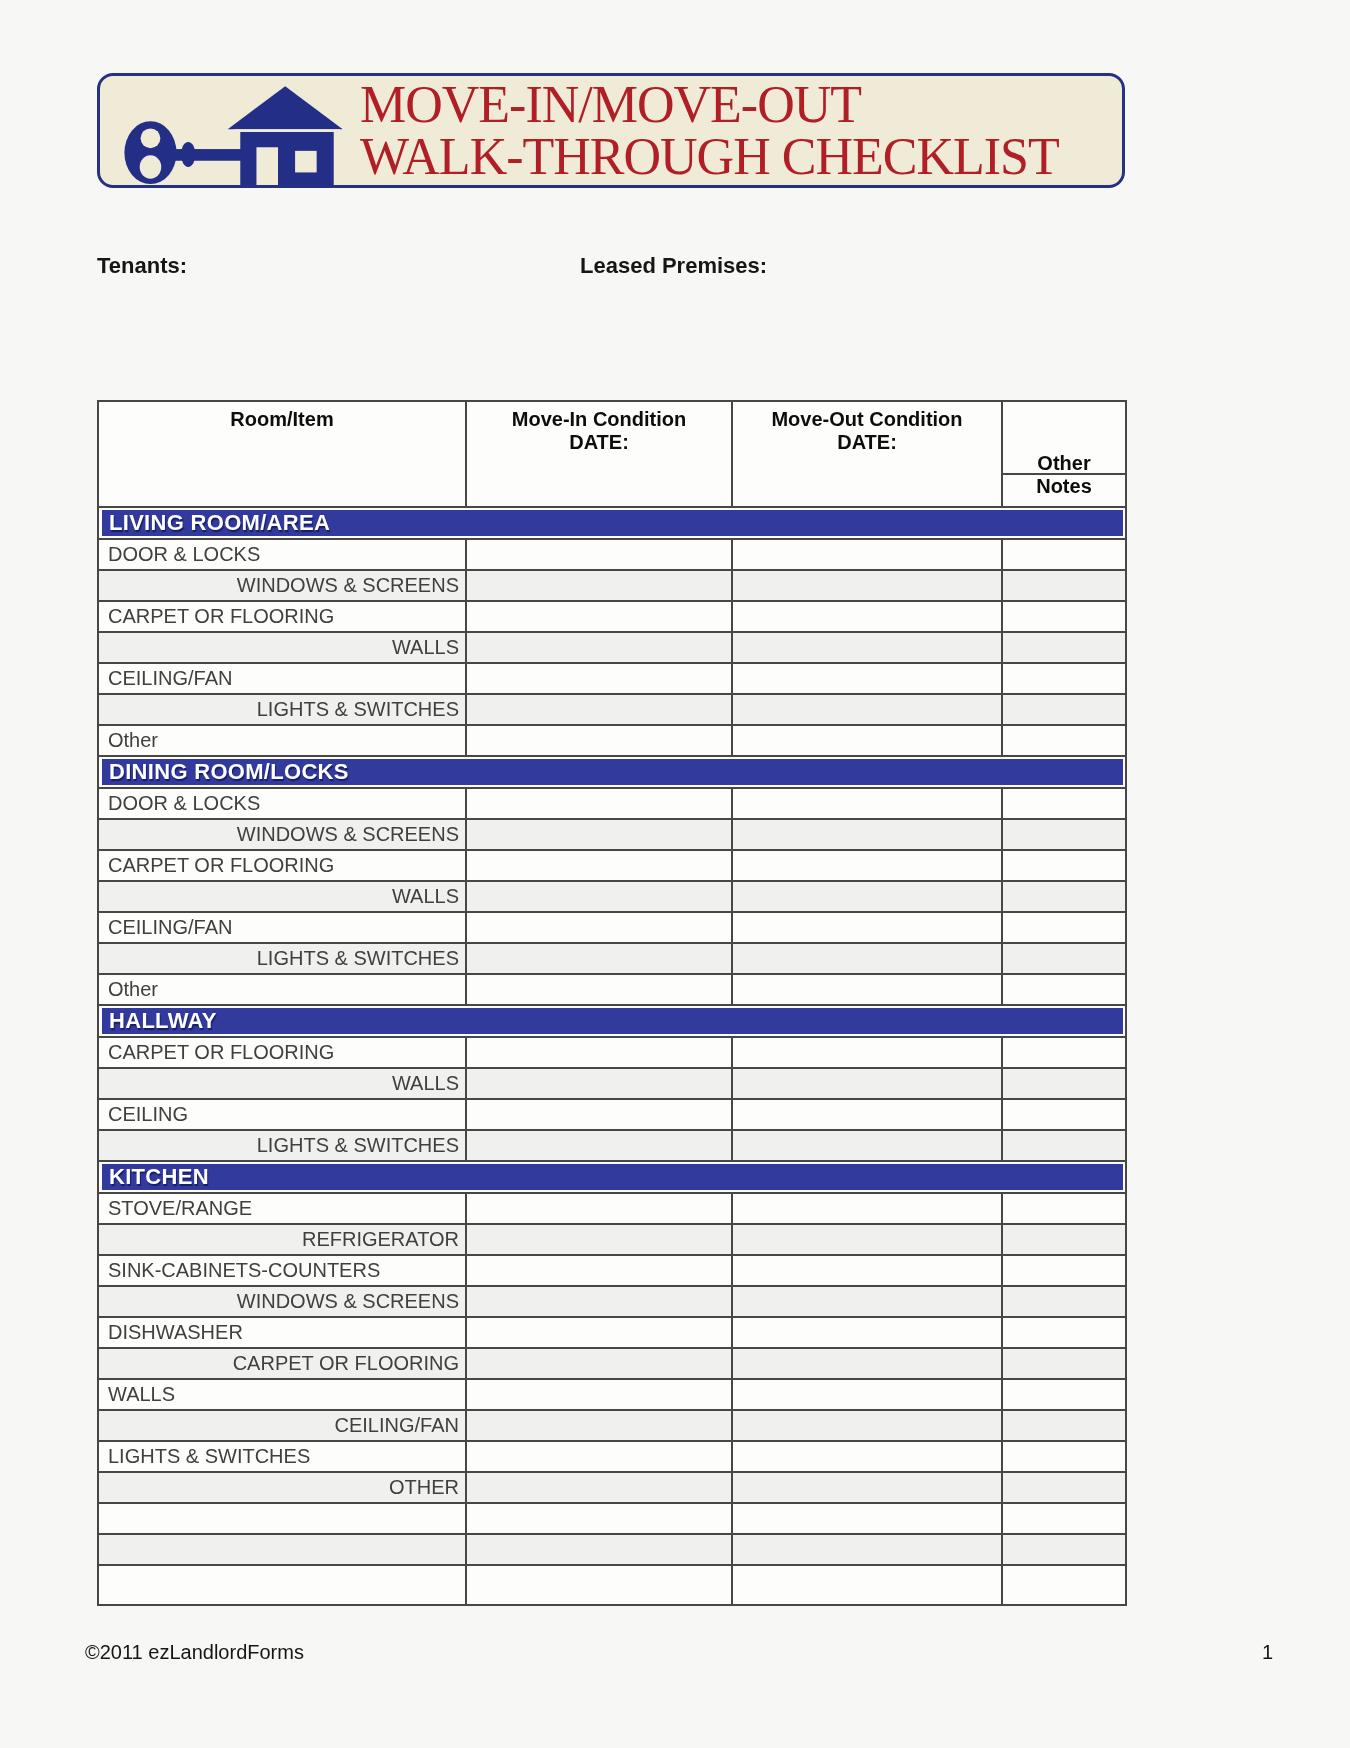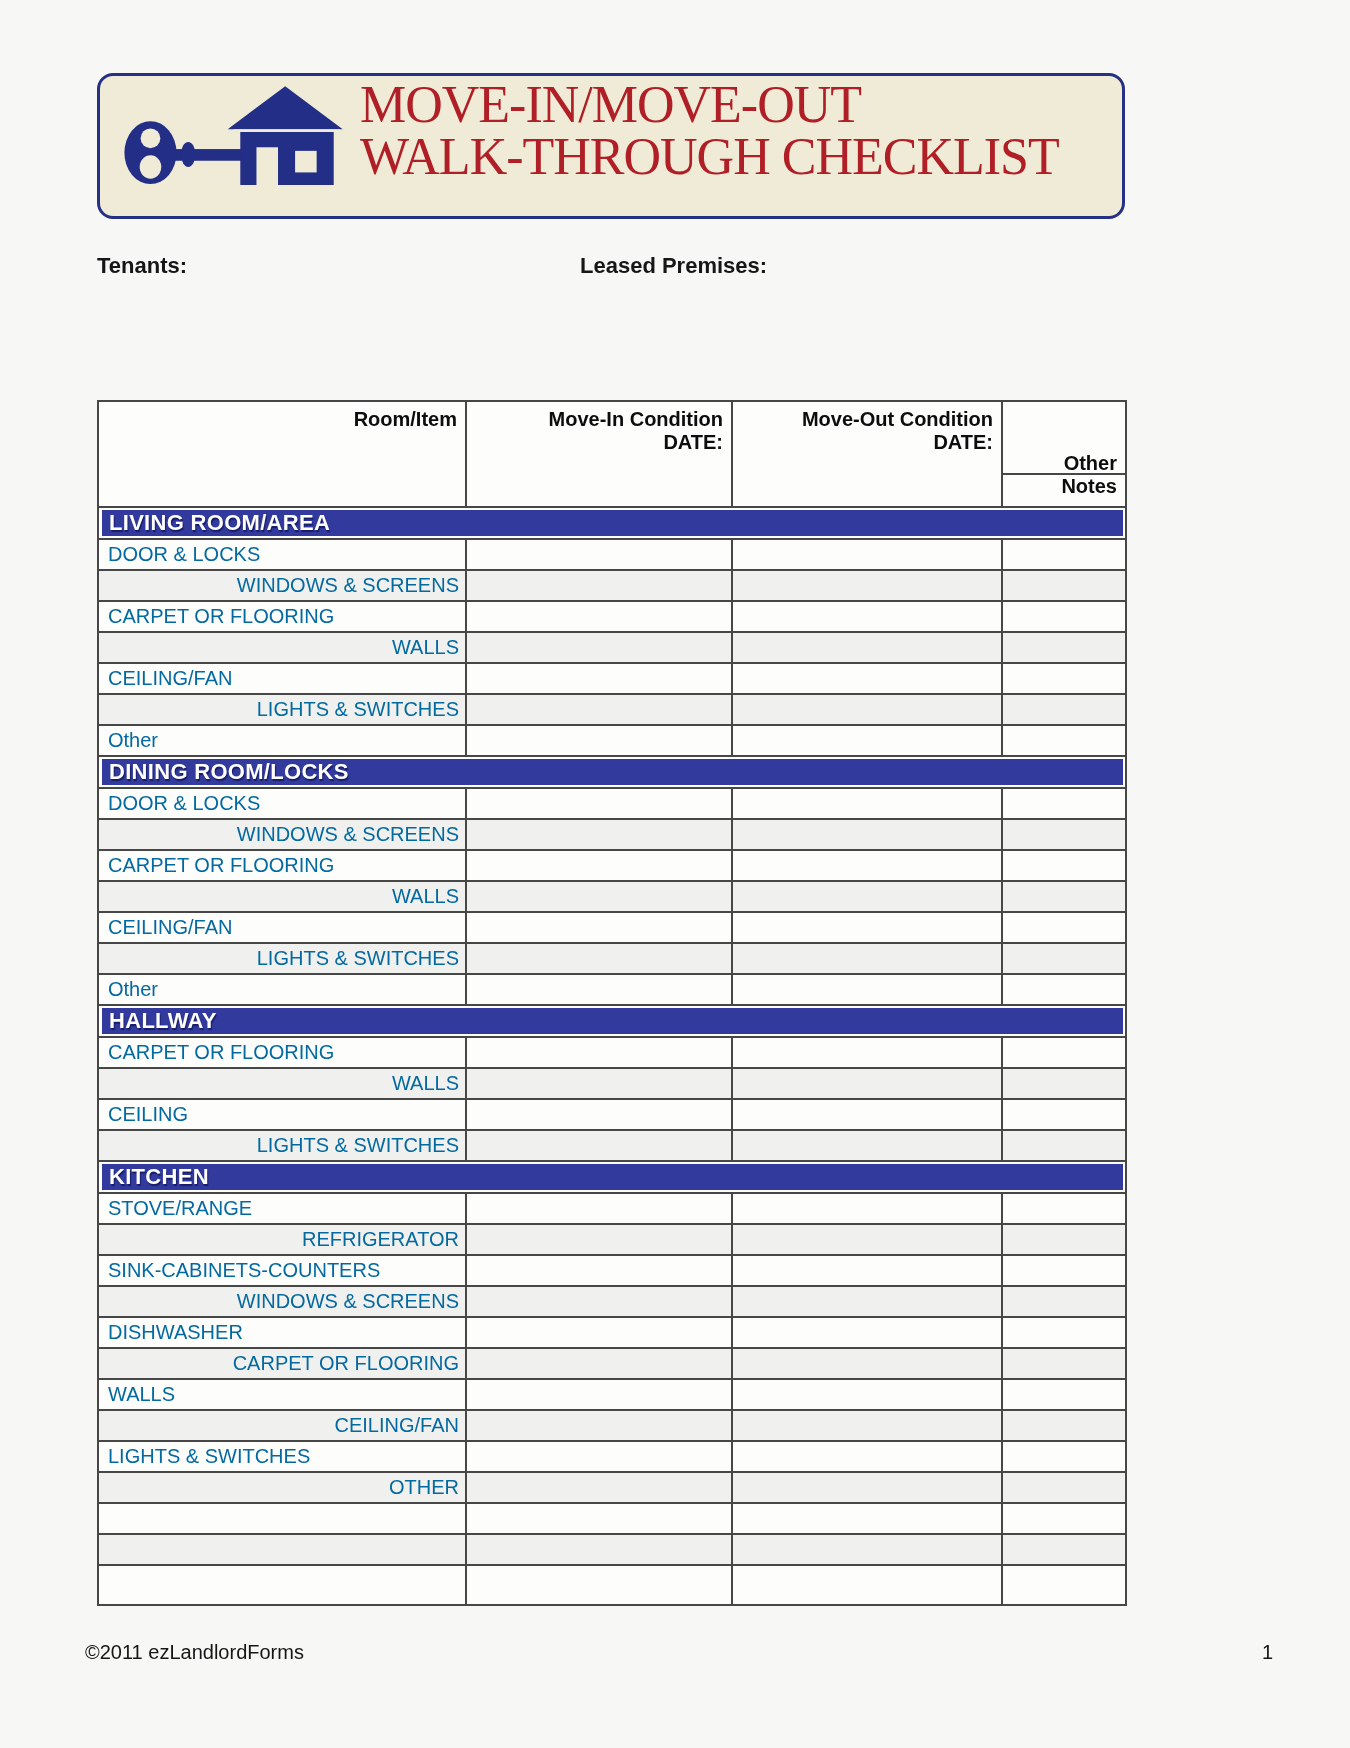--- a/index.html
+++ b/index.html
@@ -4,21 +4,21 @@
 <style>
   html,body{margin:0;padding:0;}
   body{
     width:1350px;height:1748px;position:relative;
     background:#f7f7f5;
     font-family:"Liberation Sans", sans-serif;
     color:#161616;
   }
   
   .header-box{
-    position:absolute;left:97px;top:73px;width:1028px;height:146px;
+    position:absolute;left:97px;top:73px;width:1028px;height:115px;
     box-sizing:border-box;border:3px solid #273183;border-radius:16px;
     background:#f0ebd7;
   }
   .logo{position:absolute;left:16px;top:3px;width:236px;height:106px;}
   .title{
     position:absolute;left:260px;top:3px;
     font-family:"Liberation Serif", serif;
     font-size:52px;line-height:52px;letter-spacing:-1px;
     color:#b01f26;white-space:nowrap;
   }
@@ -29,29 +29,29 @@
   
   table.checklist{
     position:absolute;left:97px;top:400px;width:1028px;
     border-collapse:collapse;table-layout:fixed;
     border:2px solid #2e2e2e;
   }
   table.checklist th, table.checklist td{
     border:2px solid #474747;box-sizing:border-box;overflow:hidden;
   }
   thead th{
-    height:64px;vertical-align:top;text-align:right;
+    height:64px;vertical-align:top;text-align:center;
     font-size:20px;font-weight:bold;color:#0d0d0d;
     padding:6px 8px 0 8px;background:#fdfdfc;
   }
   th.c3{padding:0;}
   .on-top{height:29px;border-bottom:2px solid #474747;padding:6px 8px 0 8px;box-sizing:border-box;margin-top:44px;}
   .on-bottom{height:31px;}
   tbody td{height:31px;background:#fdfdfc;font-size:20px;padding:0;}
-  td.label-cell{padding:0 6px 0 9px;color:#0369a1;vertical-align:middle;}
+  td.label-cell{padding:0 6px 0 9px;color:#404040;vertical-align:middle;}
   tr.alt td{background:#f0f0ee;text-align:right;}
   tr.tall td{height:40px;}
   td.section-cell{padding:2px 2px 2px 3px;background:#fdfdfc;margin-top:45px;}
   .section-bar{
     height:26px;line-height:26px;background:#323a9d;color:#ffffff;
     font-weight:bold;font-size:22px;letter-spacing:.3px;padding-left:7px;
     text-shadow:1px 2px 1px #171d66;
   }
   
   .footer{position:absolute;left:85px;top:1641px;width:1188px;height:26px;font-size:20px;}

